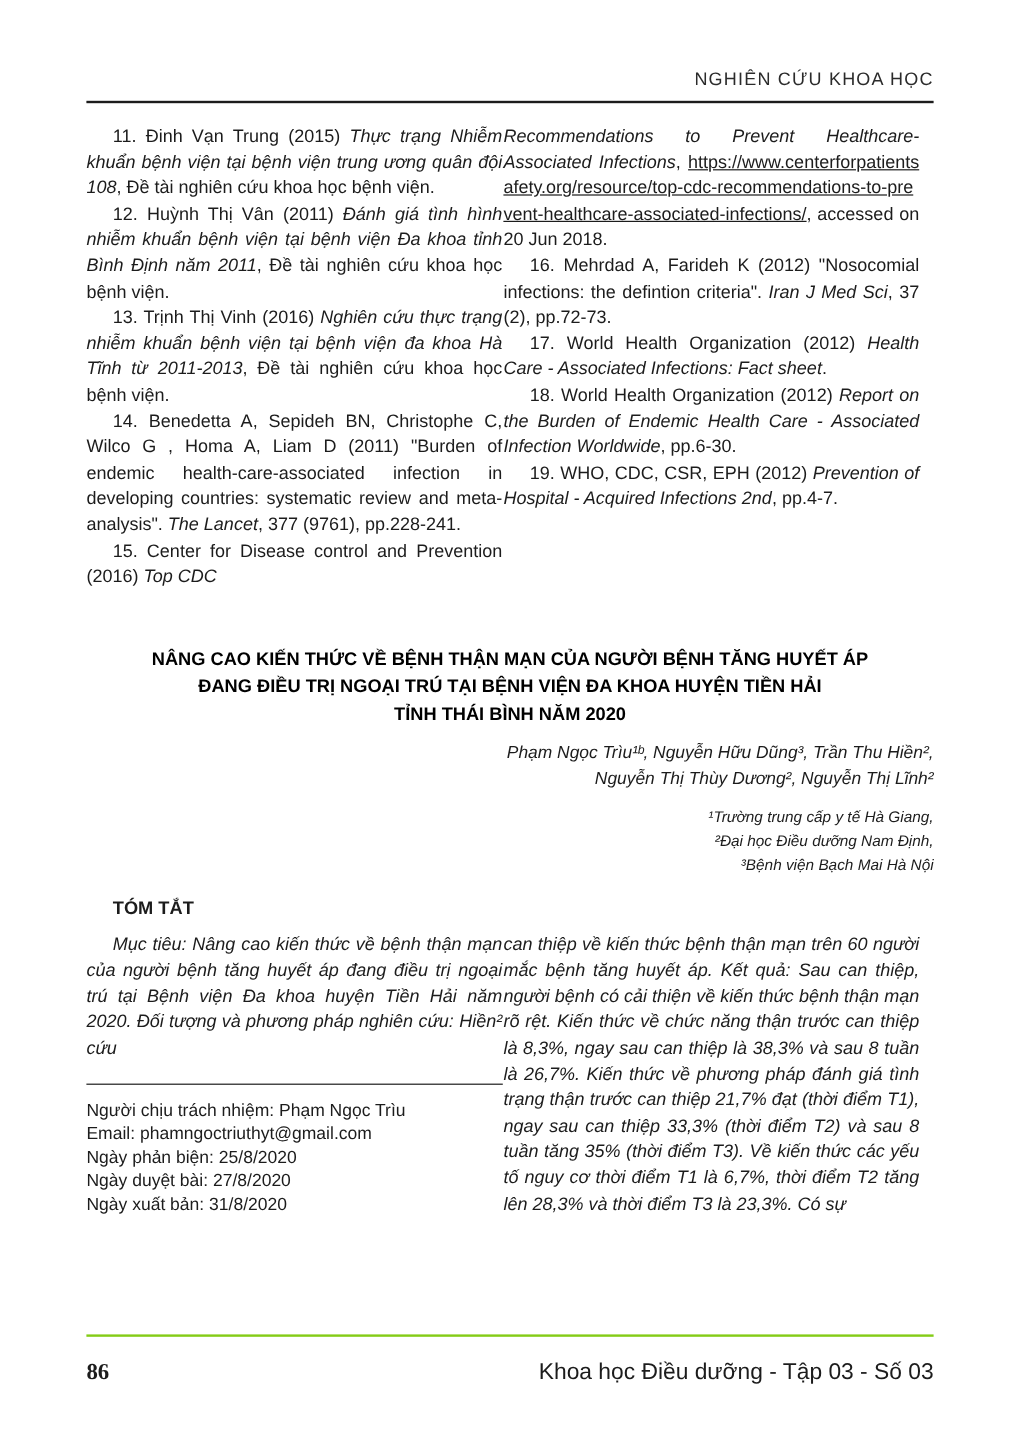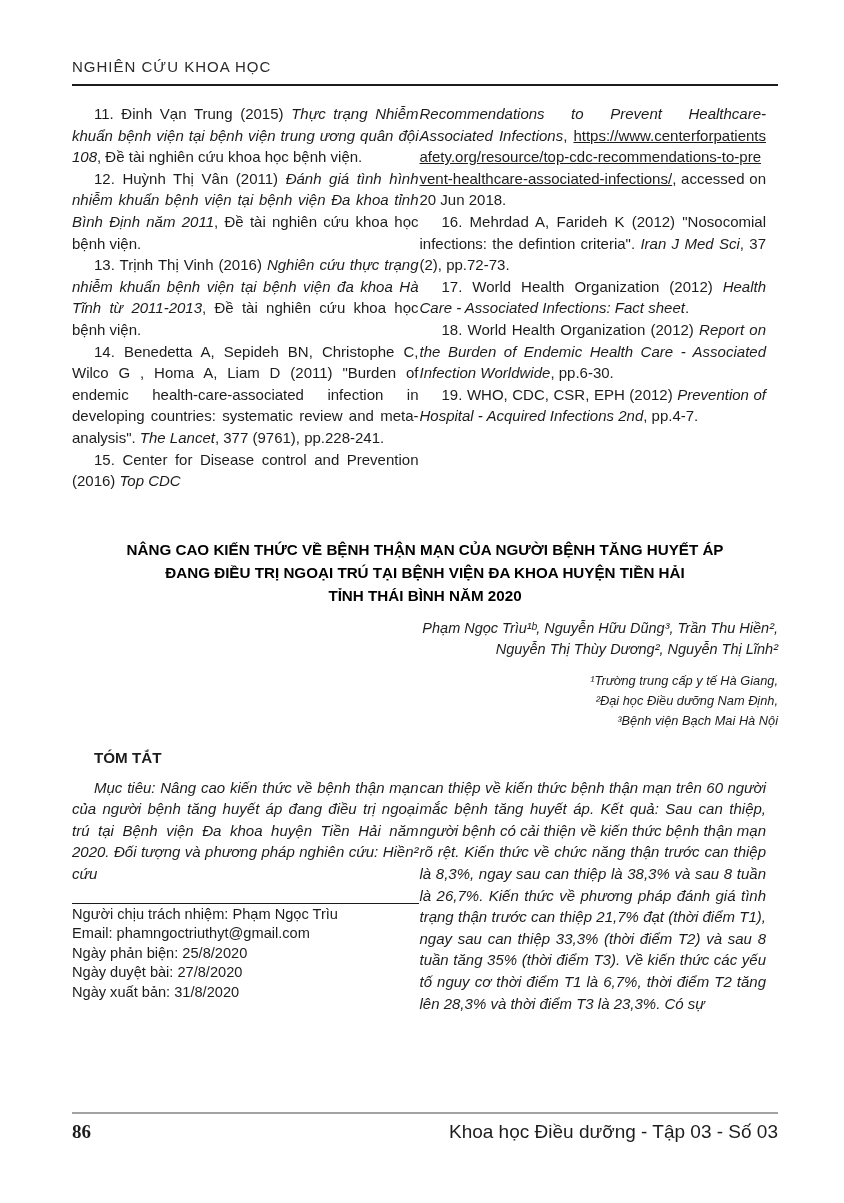--- a/index.html
+++ b/index.html
@@ -9,21 +9,21 @@
     background: #ffffff;
     color: #1c1c1c;
     font-family: "Liberation Sans", "DejaVu Sans", sans-serif;
     position: relative;
     overflow: hidden;
   }
   .page { position: absolute; left: 72px; top: 0; width: 706px; }
 
   .header-title {
     margin-top: 58px;
-    text-align: left;
+    text-align: right;
     font-size: 15px;
     letter-spacing: 1px;
     color: #2b2b2b;
   }
   .header-rule { border: 0; border-top: 2px solid #1c1c1c; margin: 9px 0 0 0; }
 
   .cols { display: flex; gap: 1px; }
   .col { width: 346.5px; flex: 0 0 auto; }
 
   .refs { margin-top: 17px; }
@@ -62,26 +62,26 @@
   .abstract { margin-top: 16px; }
   .abs-heading {
     font-weight: bold;
     font-size: 15.2px;
     line-height: 21px;
     margin: 0 0 9px 22px;
   }
   .abs-right-pad { padding-top: 30px; }
 
   .contact-rule { border: 0; border-top: 1.5px solid #1c1c1c; margin: 18px 0 0 0; width: 100%; }
-  .contact { margin-top: 1px; font-size: 14.6px; line-height: 19.6px; }
+  .contact { margin-top: 13px; font-size: 14.6px; line-height: 19.6px; }
 
   .footer {
     position: absolute; left: 72px; top: 1112px; width: 706px;
-    border-top: 2px solid #a3a3a3;
-    padding-top: 7px;
+    border-top: 2px solid #84cc16;
+    padding-top: 19px;
     display: flex; justify-content: space-between; align-items: flex-end;
   }
   .pageno {
     font-family: "Liberation Serif", "DejaVu Serif", serif;
     font-size: 19px; font-weight: bold;
   }
   .journal { font-size: 19px; }
 </style>
 </head>
 <body>

